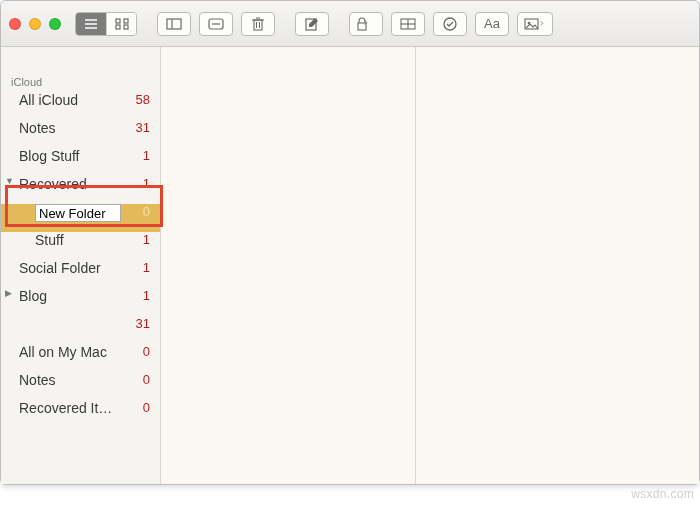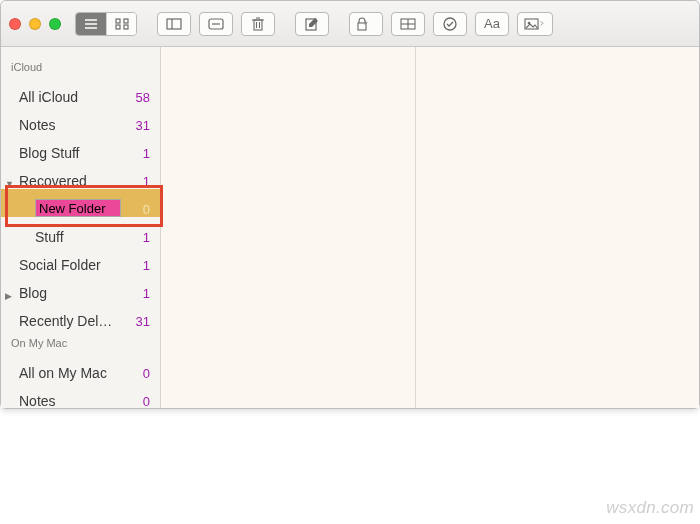--- a/index.html
+++ b/index.html
@@ -1,44 +1,44 @@
 <!DOCTYPE html>
 <html><head>
 <meta charset="utf-8">
 <style>
   * { box-sizing: border-box; margin: 0; padding: 0; }
   html, body { width: 700px; height: 524px; overflow: hidden; font-family: -apple-system, "Helvetica Neue", Arial, sans-serif; font-size: 13px; color: #333; }
-  .window { width: 700px; height: 409px; border: 1px solid #bdbdbd; border-radius: 6px; background: #fdfcf8; display: flex; flex-direction: column; box-shadow: 0 2px 6px rgba(0,0,0,0.15); }
+  .window { width: 700px; height: 485px; border: 1px solid #bdbdbd; border-radius: 6px; background: #fdfcf8; display: flex; flex-direction: column; box-shadow: 0 2px 6px rgba(0,0,0,0.15); }
   .titlebar { height: 46px; background: linear-gradient(#f6f5f3,#e9e8e6); border-bottom: 1px solid #c8c8c6; border-radius: 6px 6px 0 0; display: flex; align-items: center; padding: 0 8px; gap: 8px; }
   .traffic { display: flex; gap: 8px; margin-right: 6px; }
   .dot { width: 12px; height: 12px; border-radius: 50%; border: 0.5px solid rgba(0,0,0,0.15); }
   .dot.red { background: #ff5f57; }
   .dot.yellow { background: #febc2e; }
   .dot.green { background: #28c840; }
   .seg { display: inline-flex; border: 1px solid #b9b9b7; border-radius: 4px; overflow: hidden; height: 24px; }
   .seg .btn { width: 30px; display:flex; align-items:center; justify-content:center; background:#fcfcfb; border-left:1px solid #cfcfce; }
   .seg .btn:first-child { border-left:none; }
   .seg .btn.active { background: #7d7d7c; }
   .tbtn { height:24px; min-width:34px; padding:0 6px; display:inline-flex; align-items:center; justify-content:center; background:#fcfcfb; border:1px solid #b9b9b7; border-radius:4px; color:#6a6a69; }
   .tbtn svg { stroke:#6a6a69; }
   .titlebar .spacer { width: 4px; }
   .body { flex:1; display:flex; min-height:0; }
   .sidebar { width:160px; background:#f5f4f0; border-right:1px solid #d6d5d2; overflow:hidden; padding-top:6px; }
-  .section-title { font-size:11px; color:#7a7a78; padding:8px 10px 4px 10px; }
-  .row { display:flex; align-items:flex-end; height:28px; padding:0 10px 0 18px; font-size:14px; color:#3a3a39; cursor:default; position:relative; }
+  .section-title { font-size:11px; color:#7a7a78; padding:8px 10px 4px 10px;margin-top:15px; }
+  .row { display:flex; align-items:flex-start; height:28px; padding:0 10px 0 18px; font-size:14px; color:#3a3a39; cursor:default; position:relative; }
   .row.indent { padding-left:34px; }
-  .row .count { margin-left:auto; color:#a21caf; font-size:13px; }
+  .row .count { margin-left:auto; color:#b91c1c; font-size:13px; }
   .row .tri { position:absolute; left:4px; font-size:9px; color:#7a7a78; }
   .row.selected { background:#e4b95a; }
   .row.selected .count { color:#f3e2b1; }
-  .row .folder-input { background:#ec4899; border:1px solid #a9a9a7; font-size:13px; padding:1px 3px; width:86px; height:18px; font-family:inherit; }
+  .row .folder-input { background:#ffffff; border:1px solid #a9a9a7; font-size:13px; padding:1px 3px; width:86px; height:18px; font-family:inherit; }
   .highlight-box { position:absolute; border:3px solid #e0452f; pointer-events:none; }
   .listpane { width:255px; background:#faf8f1; border-right:1px solid #d9d8d4; }
   .notepane { flex:1; background:#faf8f1; }
-  .watermark { position:absolute; right:6px; bottom:6px; font-size:17px; color:#cfcfcd; letter-spacing:0.3px;font-style:italic; }
+  .watermark { position:absolute; right:6px; bottom:23px; font-size:12px; color:#cfcfcd; letter-spacing:0.3px; }
   .root { position:relative; width:700px; height:524px; }
   svg { display:block; }
 </style>
 </head>
 <body>
 <div class="root">
 <div class="window">
 
   <div class="titlebar">
     <div class="traffic">
@@ -176,35 +176,34 @@
       <div class="row">
         <span>Social Folder</span>
         <span class="count">1</span>
       </div>
       <div class="row">
         <span class="tri">▶</span>
         <span>Blog</span>
         <span class="count">1</span>
       </div>
       <div class="row">
-        <span>Recently Del…</span>
         <span class="count">31</span>
       </div>
 
-      <div class="section-title">On My Mac</div>
 
       <div class="row">
         <span>All on My Mac</span>
         <span class="count">0</span>
       </div>
       <div class="row">
         <span>Notes</span>
         <span class="count">0</span>
       </div>
       <div class="row">
+        <span>Recovered It…</span>
         <span class="count">0</span>
       </div>
     </div>
 
     <div class="listpane"></div>
     <div class="notepane"></div>
   </div>
 </div>
 
 <div class="highlight-box" style="left:5px; top:185px; width:158px; height:42px;"></div>

